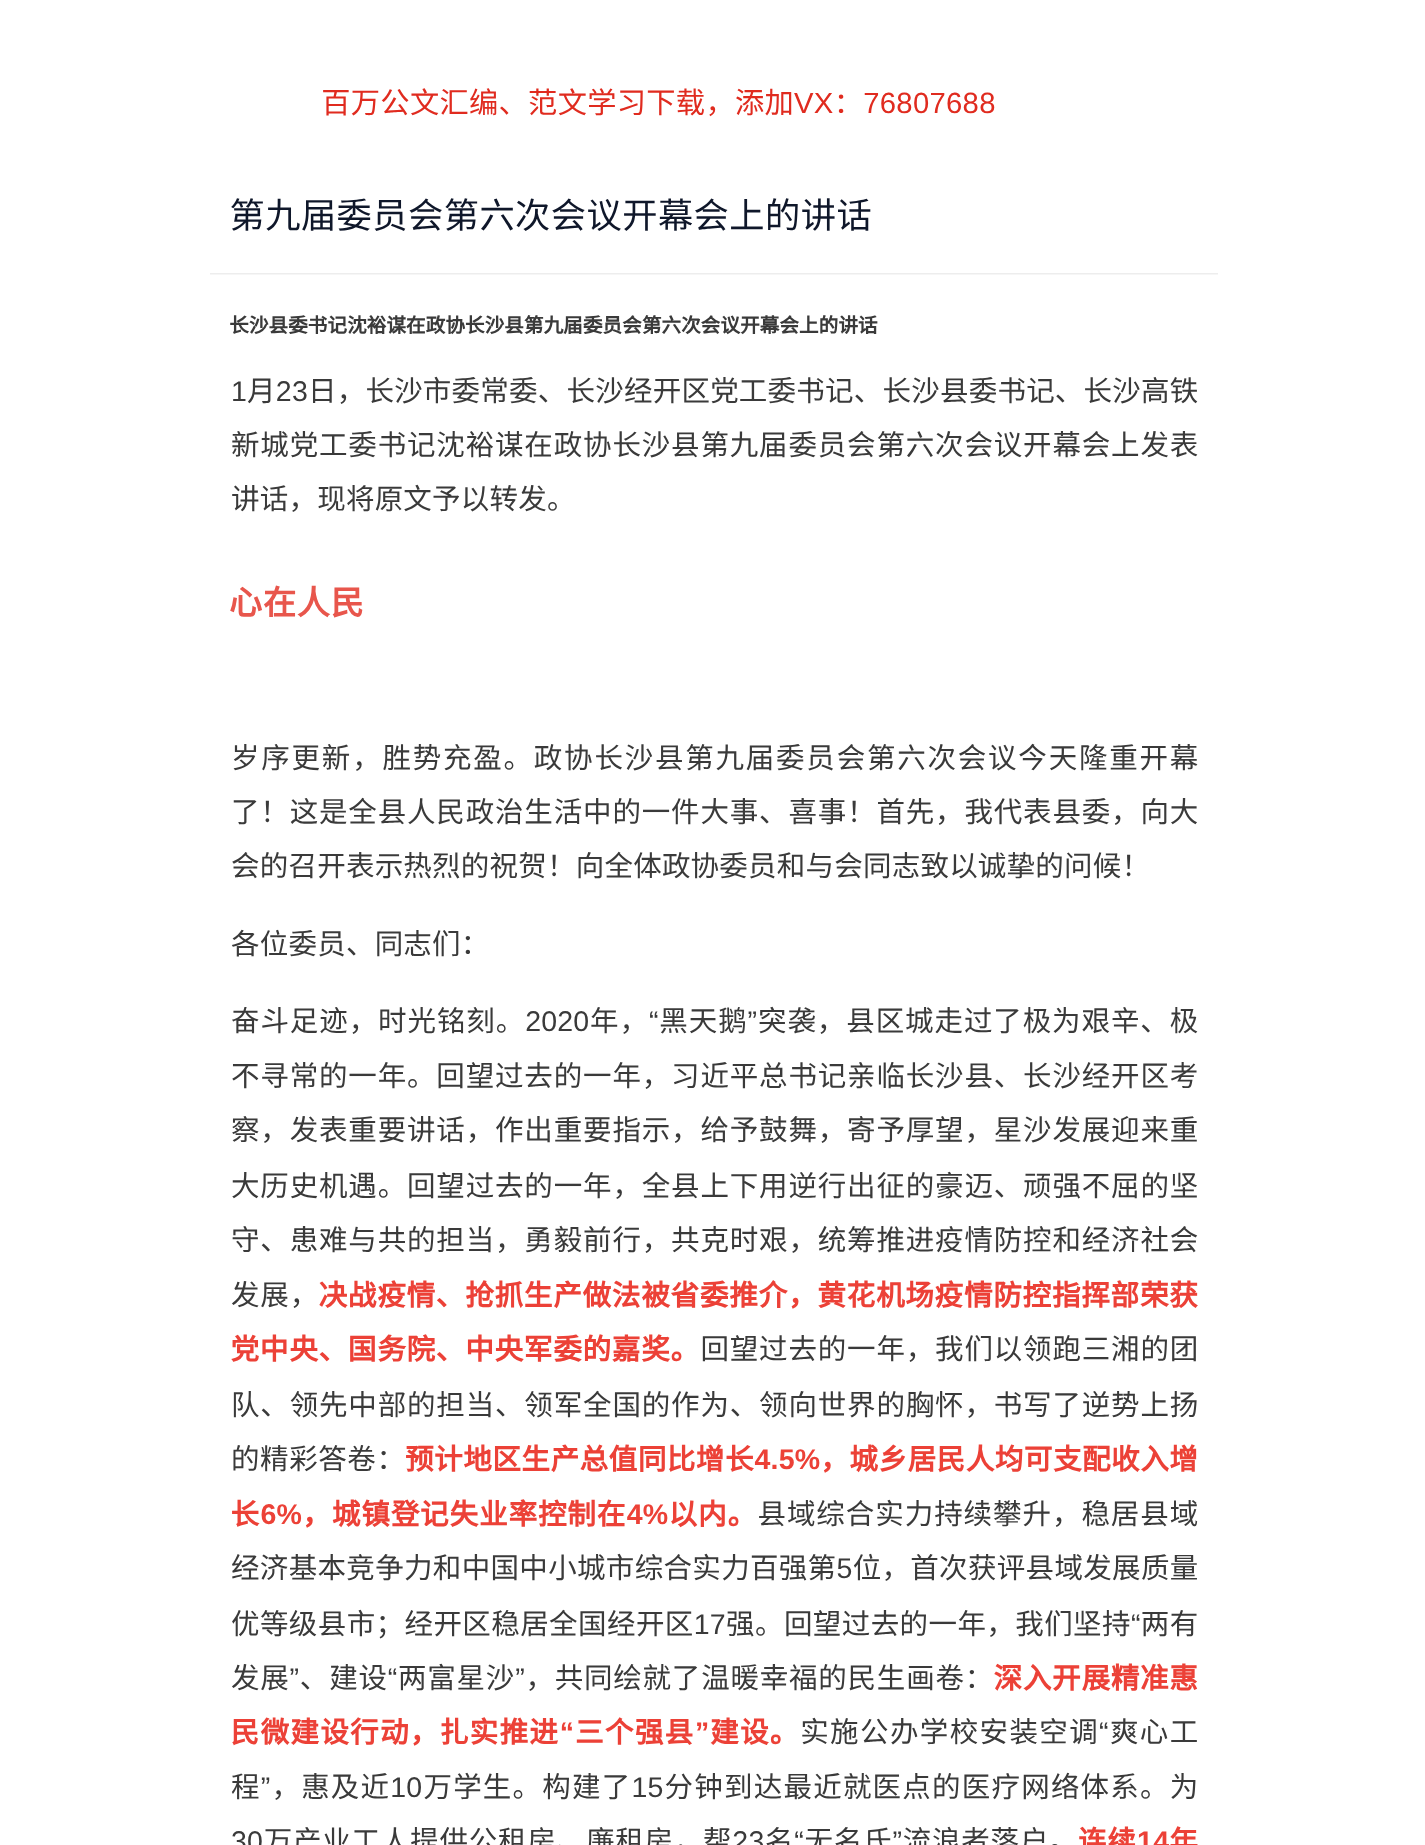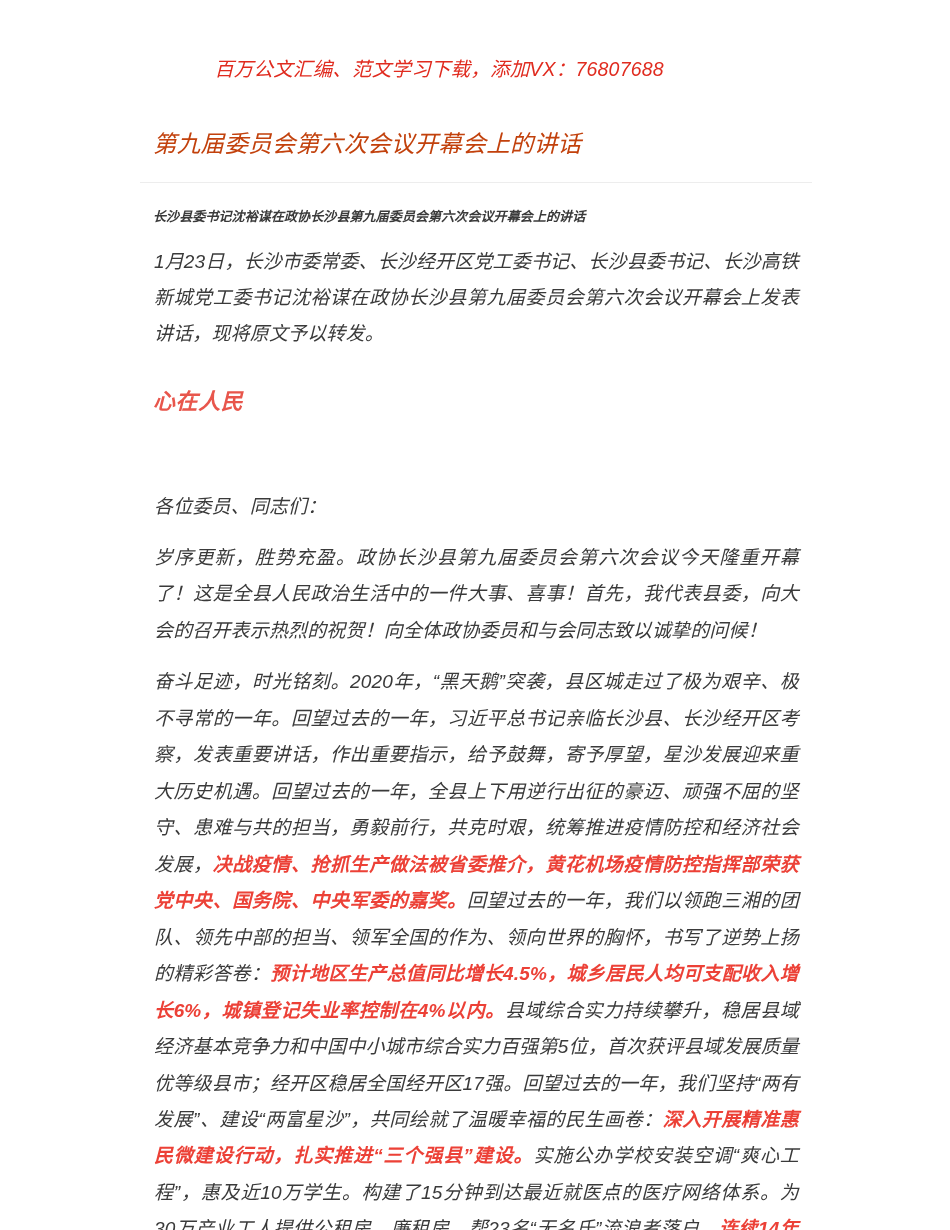--- a/index.html
+++ b/index.html
@@ -14,21 +14,20 @@
     font-family: "Liberation Sans", "DejaVu Sans", sans-serif;
     color: #333333;
     overflow: hidden;
   }
 
   .page {
     position: relative;
     width: 878px;
     height: 1230px;
     box-sizing: border-box;
-    font-style: italic;
   }
 
   
   .promo-banner {
     width: 100%;
     text-align: center;
     padding-top: 56px;
     padding-bottom: 0;
   }
   .promo-text {
@@ -49,21 +48,21 @@
     box-sizing: border-box;
   }
 
   
   .doc-title {
     margin: 0;
     padding: 45px 0 0 13px;
     font-size: 23.5px;
     line-height: 1.45;
     font-weight: 400;
-    color: #c2410c;
+    color: #0f172a;
     letter-spacing: 0.3px;
   }
 
   .title-divider {
     margin: 21px 0 0 0;
     height: 1px;
     background: #ededed;
     border: 0;
     width: 672px;
   }
@@ -136,23 +135,23 @@
     <div class="body-block">
 
       <div class="subtitle">长沙县委书记沈裕谋在政协长沙县第九届委员会第六次会议开幕会上的讲话</div>
 
       <p class="para">1月23日，长沙市委常委、长沙经开区党工委书记、长沙县委书记、长沙高铁新城党工委书记沈裕谋在政协长沙县第九届委员会第六次会议开幕会上发表讲话，现将原文予以转发。</p>
 
       <div class="section-head">心在人民</div>
 
       <div class="spacer-block"></div>
 
+      <p class="para">岁序更新，胜势充盈。政协长沙县第九届委员会第六次会议今天隆重开幕了！这是全县人民政治生活中的一件大事、喜事！首先，我代表县委，向大会的召开表示热烈的祝贺！向全体政协委员和与会同志致以诚挚的问候！</p>
+
       <p class="para para-salutation">各位委员、同志们：</p>
-
-      <p class="para">岁序更新，胜势充盈。政协长沙县第九届委员会第六次会议今天隆重开幕了！这是全县人民政治生活中的一件大事、喜事！首先，我代表县委，向大会的召开表示热烈的祝贺！向全体政协委员和与会同志致以诚挚的问候！</p>
 
       <p class="para">
         <span>奋斗足迹，时光铭刻。2020年，“黑天鹅”突袭，县区城走过了极为艰辛、极不寻常的一年。回望过去的一年，习近平总书记亲临长沙县、长沙经开区考察，发表重要讲话，作出重要指示，给予鼓舞，寄予厚望，星沙发展迎来重大历史机遇。回望过去的一年，全县上下用逆行出征的豪迈、顽强不屈的坚守、患难与共的担当，勇毅前行，共克时艰，统筹推进疫情防控和经济社会发展，</span><span class="hl">决战疫情、抢抓生产做法被省委推介，黄花机场疫情防控指挥部荣获党中央、国务院、中央军委的嘉奖。</span><span>回望过去的一年，我们以领跑三湘的团队、领先中部的担当、领军全国的作为、领向世界的胸怀，书写了逆势上扬的精彩答卷：</span><span class="hl">预计地区生产总值同比增长4.5%，城乡居民人均可支配收入增长6%，城镇登记失业率控制在4%以内。</span><span>县域综合实力持续攀升，稳居县域经济基本竞争力和中国中小城市综合实力百强第5位，首次获评县域发展质量优等级县市；经开区稳居全国经开区17强。回望过去的一年，我们坚持“两有发展”、建设“两富星沙”，共同绘就了温暖幸福的民生画卷：</span><span class="hl">深入开展精准惠民微建设行动，扎实推进“三个强县”建设。</span><span>实施公办学校安装空调“爽心工程”，惠及近10万学生。构建了15分钟到达最近就医点的医疗网络体系。为30万产业工人提供公租房、廉租房，帮23名“无名氏”流浪者落户。</span><span class="hl">连续14年蝉联中国最具幸福感城市（县级），首次获评企业家幸福感最强县，“在星沙，都挺好”人文理念得到社会各界广泛认同。</span>
       </p>
 
     </div>
   </div>
 </div>
 
 </body></html>

